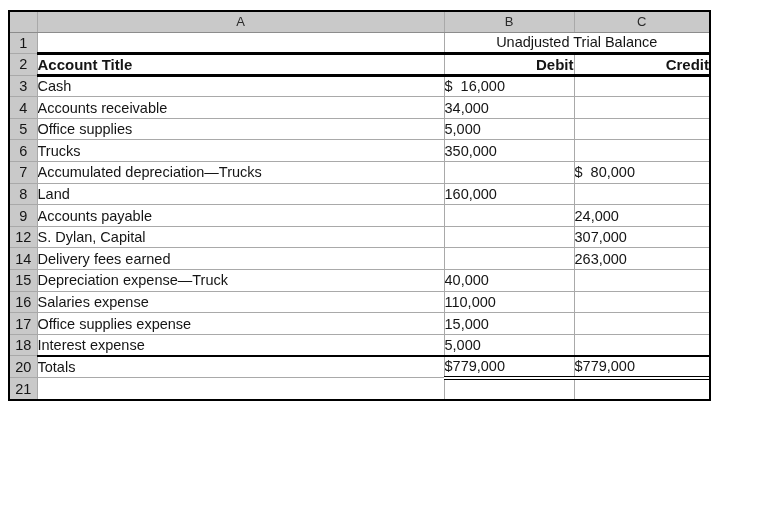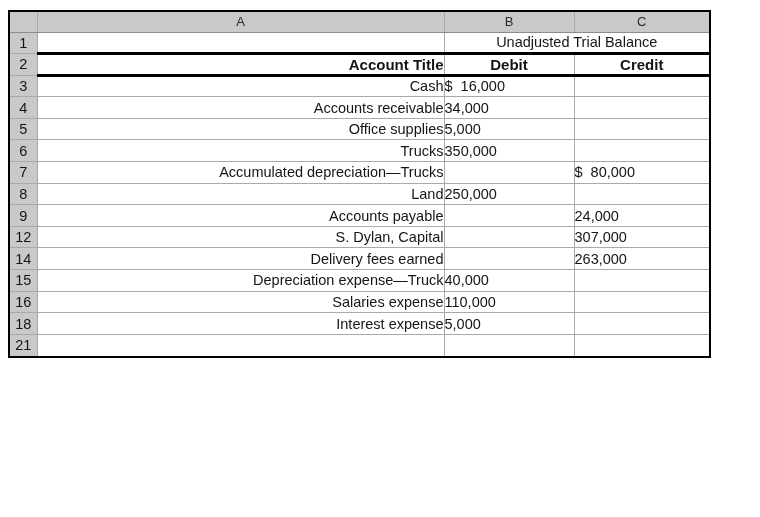--- a/index.html
+++ b/index.html
@@ -50,39 +50,39 @@
     border-bottom: 1px solid var(--header-line, #8c8c8c);
   }
   
   td.rn {
     background: var(--header-bg, #c9c9c9);
     text-align: center;
     font-size: 13px;
     color: #2b2b2b;
     border-right: 1px solid var(--header-line, #8c8c8c);
   }
-  td.acct { text-align: right; padding-left: 10px; white-space: nowrap; }
+  td.acct { text-align: left; padding-left: 10px; white-space: nowrap; }
   td.num  { padding-right: 28px; white-space: pre; }
 
   
   td.title-cell {
     font-weight: bold;
     font-size: 15px;
     text-align: center;
     border-left: 2px solid var(--rule-black, #000);
     margin-left: 38px;
   }
   
   tr.hdr-row > td.h {
     border-top: 3px solid var(--rule-black, #000);
     border-bottom: 3px solid var(--rule-black, #000);
     font-weight: bold;
     font-size: 15px;
   }
-  tr.hdr-row > td.chdr { text-align: center; }
+  tr.hdr-row > td.chdr { text-align: right; }
   
   tr.totals-row > td.t { border-top: 2px solid var(--rule-black, #000); }
   tr.totals-row > td.dbl { border-bottom: 4px double var(--rule-black, #000); }
 </style>
 </head>
 <body>
 
 <div class="page">
   <div class="sheet-wrap">
     <table class="sheet">
@@ -145,21 +145,21 @@
   <tr>
     <td class="rn">7</td>
     <td class="acct cell-account">Accumulated depreciation—Trucks</td>
     <td class="num cell-debit"></td>
     <td class="num cell-credit">$  80,000</td>
   </tr>
 
   <tr>
     <td class="rn">8</td>
     <td class="acct cell-account">Land</td>
-    <td class="num cell-debit">250,000</td>
+    <td class="num cell-debit">160,000</td>
     <td class="num cell-credit"></td>
   </tr>
 
   <tr>
     <td class="rn">9</td>
     <td class="acct cell-account">Accounts payable</td>
     <td class="num cell-debit"></td>
     <td class="num cell-credit">24,000</td>
   </tr>
 
@@ -187,30 +187,42 @@
     <td class="num cell-credit"></td>
   </tr>
 
   <tr>
     <td class="rn">16</td>
     <td class="acct cell-account">Salaries expense</td>
     <td class="num cell-debit">110,000</td>
     <td class="num cell-credit"></td>
   </tr>
 
+  <tr>
+    <td class="rn">17</td>
+    <td class="acct cell-account">Office supplies expense</td>
+    <td class="num cell-debit">15,000</td>
+    <td class="num cell-credit"></td>
+  </tr>
 
   <tr>
     <td class="rn">18</td>
     <td class="acct cell-account">Interest expense</td>
     <td class="num cell-debit">5,000</td>
     <td class="num cell-credit"></td>
   </tr>
 
 </tbody>
       <tbody>
+        <tr class="totals-row">
+          <td class="rn">20</td>
+          <td class="acct t">Totals</td>
+          <td class="num t dbl">$779,000</td>
+          <td class="num t dbl">$779,000</td>
+        </tr>
         <tr>
           <td class="rn">21</td>
           <td class="acct"></td>
           <td class="num"></td>
           <td class="num"></td>
         </tr>
       </tbody>
     </table>
   </div>
 </div>

